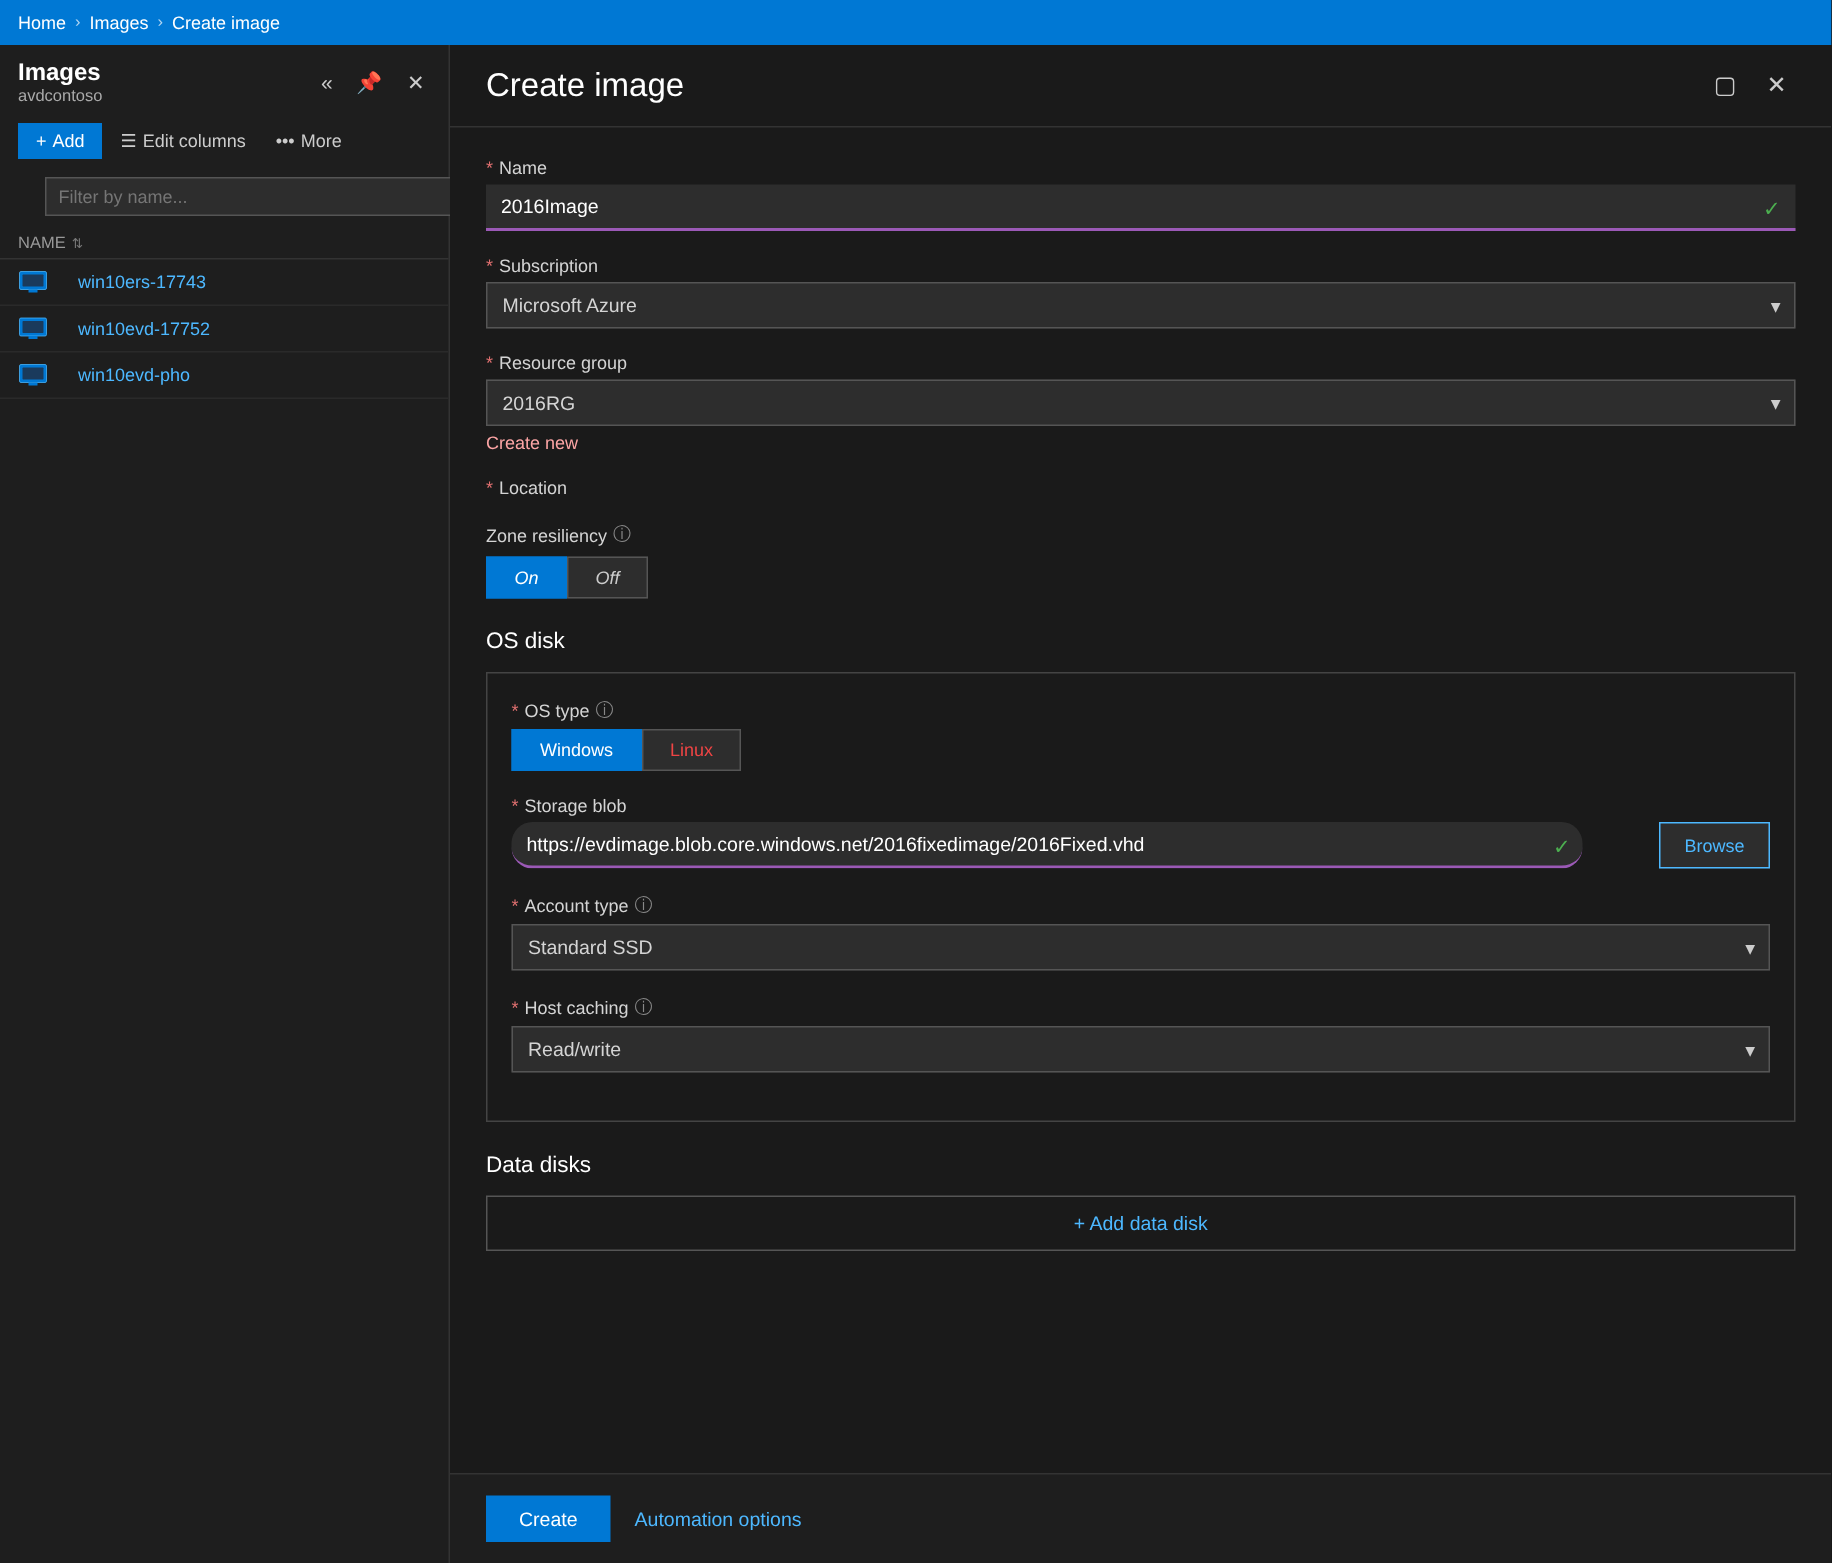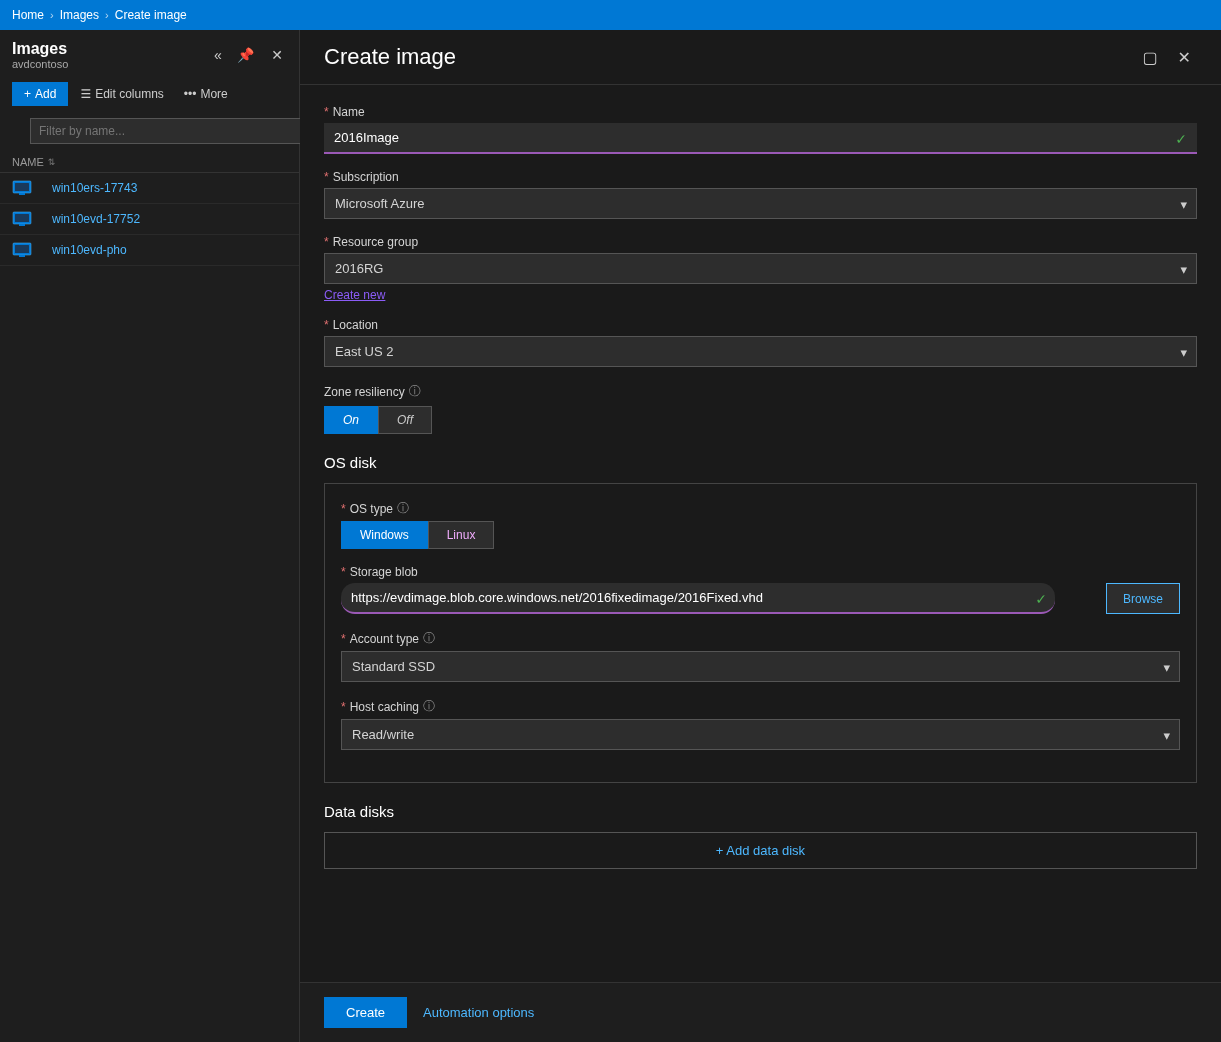--- a/index.html
+++ b/index.html
@@ -271,26 +271,25 @@
       content: '▾';
       position: absolute;
       right: 10px;
       top: 50%;
       transform: translateY(-50%);
       color: #ccc;
       pointer-events: none;
     }
 
     .create-new-link {
-      color: #8b5cf6;
+      color: #fca5a5;
       font-size: 12px;
       cursor: pointer;
       margin-top: 4px;
       display: inline-block;
-      text-decoration: underline;
     }
 
     
     .zone-resiliency-label {
       font-size: 12px;
       color: #d4d4d4;
       margin-bottom: 6px;
       display: flex;
       align-items: center;
       gap: 4px;
@@ -322,21 +321,21 @@
       margin: 20px 0 12px 0;
     }
 
     
     .os-toggle-group {
       display: flex;
     }
     .os-toggle-btn {
       background: #2d2d2d;
       border: 1px solid #555;
-      color: #f0abfc;
+      color: #ef4444;
       padding: 6px 18px;
       font-size: 12px;
       cursor: pointer;
     }
     .os-toggle-btn.active {
       background: #0078d4;
       border-color: #0078d4;
       color: #fff;
     }
 
@@ -548,25 +547,20 @@
           </select>
         </div>
         <span class="create-new-link">Create new</span>
       </div>
 
       <div class="form-field">
         <div class="field-label">
           <span class="required-star">*</span>
           <span>Location</span>
         </div>
-        <div class="select-wrapper">
-          <select class="select-field">
-            <option>East US 2</option>
-          </select>
-        </div>
       </div>
 
       <div class="form-field">
         <div class="zone-resiliency-label">
           <span>Zone resiliency</span>
           <span class="info-icon">ⓘ</span>
         </div>
         <div class="toggle-group">
           <button class="toggle-btn active">On</button>
           <button class="toggle-btn">Off</button>

